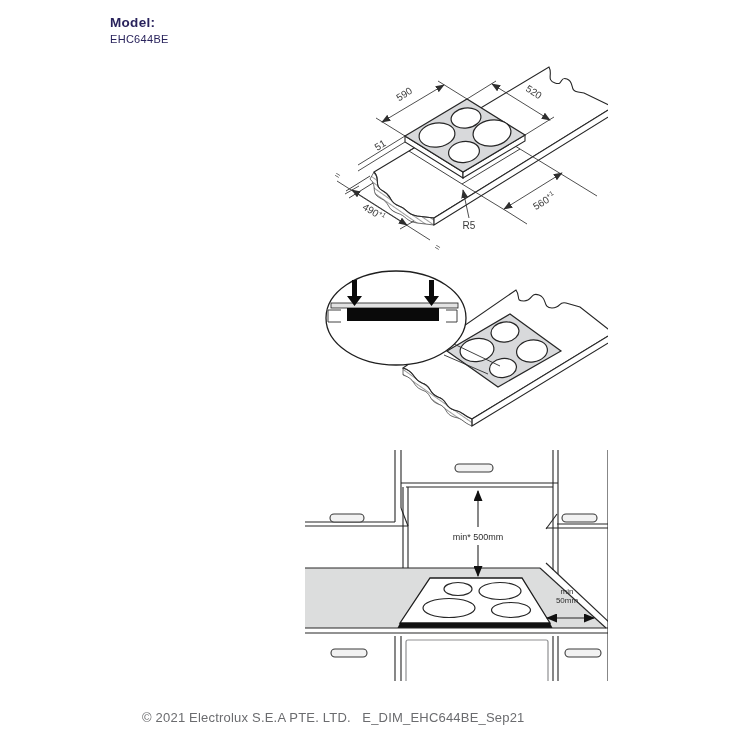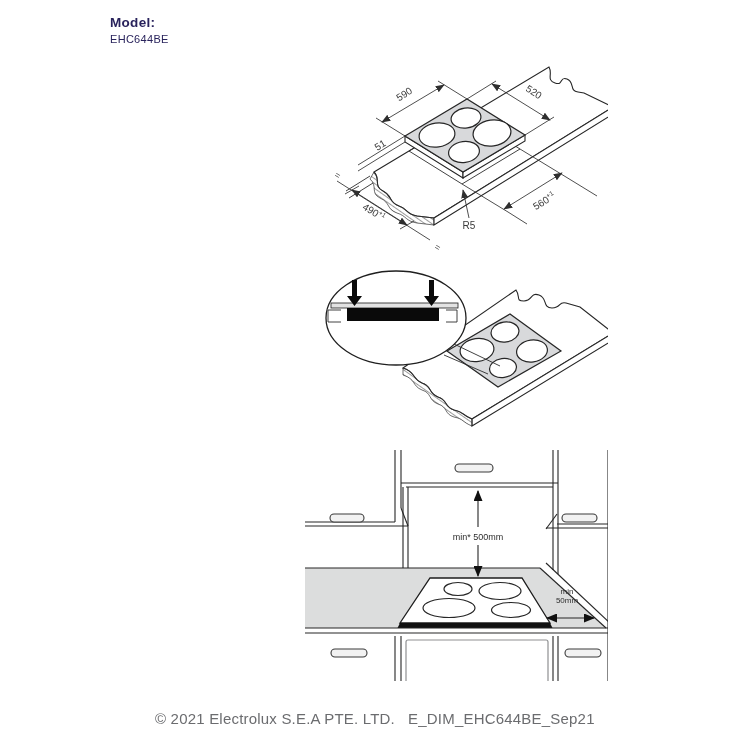--- a/index.html
+++ b/index.html
@@ -1,21 +1,21 @@
 <!DOCTYPE html>
 <html><head>
 <meta charset="utf-8">
 <style>
   html,body{margin:0;padding:0;background:#ffffff;}
   body{width:750px;height:750px;font-family:"Liberation Sans",sans-serif;}
   .page{position:relative;width:608px;height:750px;background:#fff;overflow:hidden;}
   .model-block{position:absolute;left:110px;top:15px;color:#29235c;}
   .model-label{font-weight:bold;font-size:13.5px;letter-spacing:.3px;}
   .model-value{font-size:11px;margin-top:3px;letter-spacing:.3px;}
-  .footer{position:absolute;left:155px;top:710px;font-size:15px;color:#6b6c6f;white-space:pre;letter-spacing:.2px;}
+  .footer{position:absolute;left:142px;top:710px;font-size:13px;color:#6b6c6f;white-space:pre;letter-spacing:.2px;}
   svg.drawings{position:absolute;left:0;top:0;}
   .ln{stroke:#262626;stroke-width:1.1;fill:none;}
   .thin{stroke:#2c2c2c;stroke-width:.9;fill:none;}
   .dl{stroke:#2f2f2f;stroke-width:.85;fill:none;}
   .face{fill:#ffffff;stroke:#262626;stroke-width:1.1;}
   .grayface{fill:#d8d9db;stroke:#262626;stroke-width:1.2;}
   .burner{fill:#ffffff;stroke:#262626;stroke-width:1.2;}
   .pill{fill:#f2f2f2;stroke:#3a3a3a;stroke-width:1.1;}
   .doorline{stroke:#8f9092;stroke-width:1.2;fill:none;}
   text.dim{font-size:10px;fill:#3a3a3a;}

